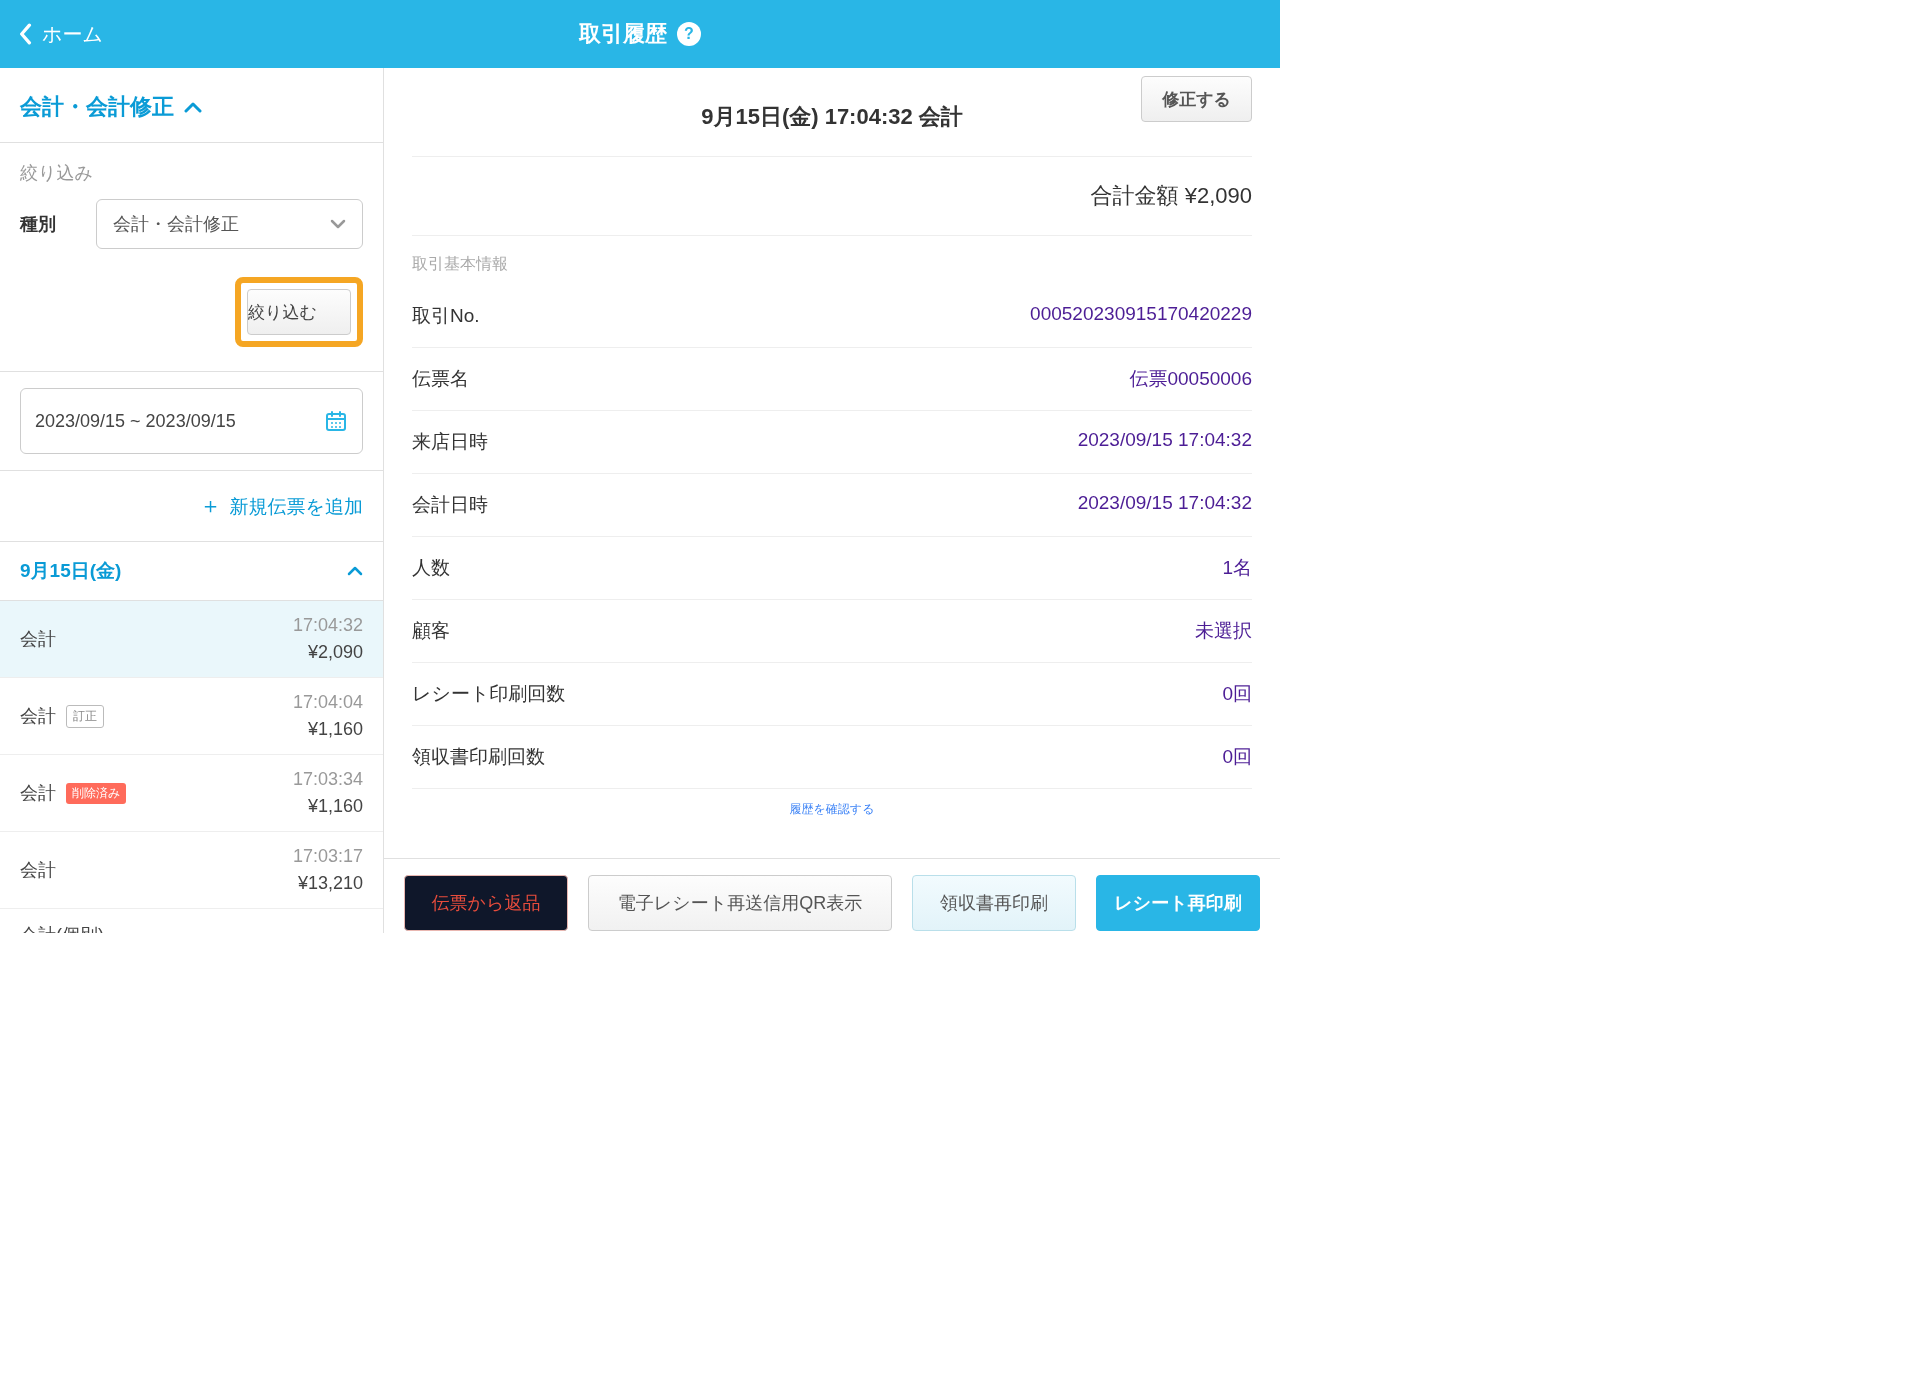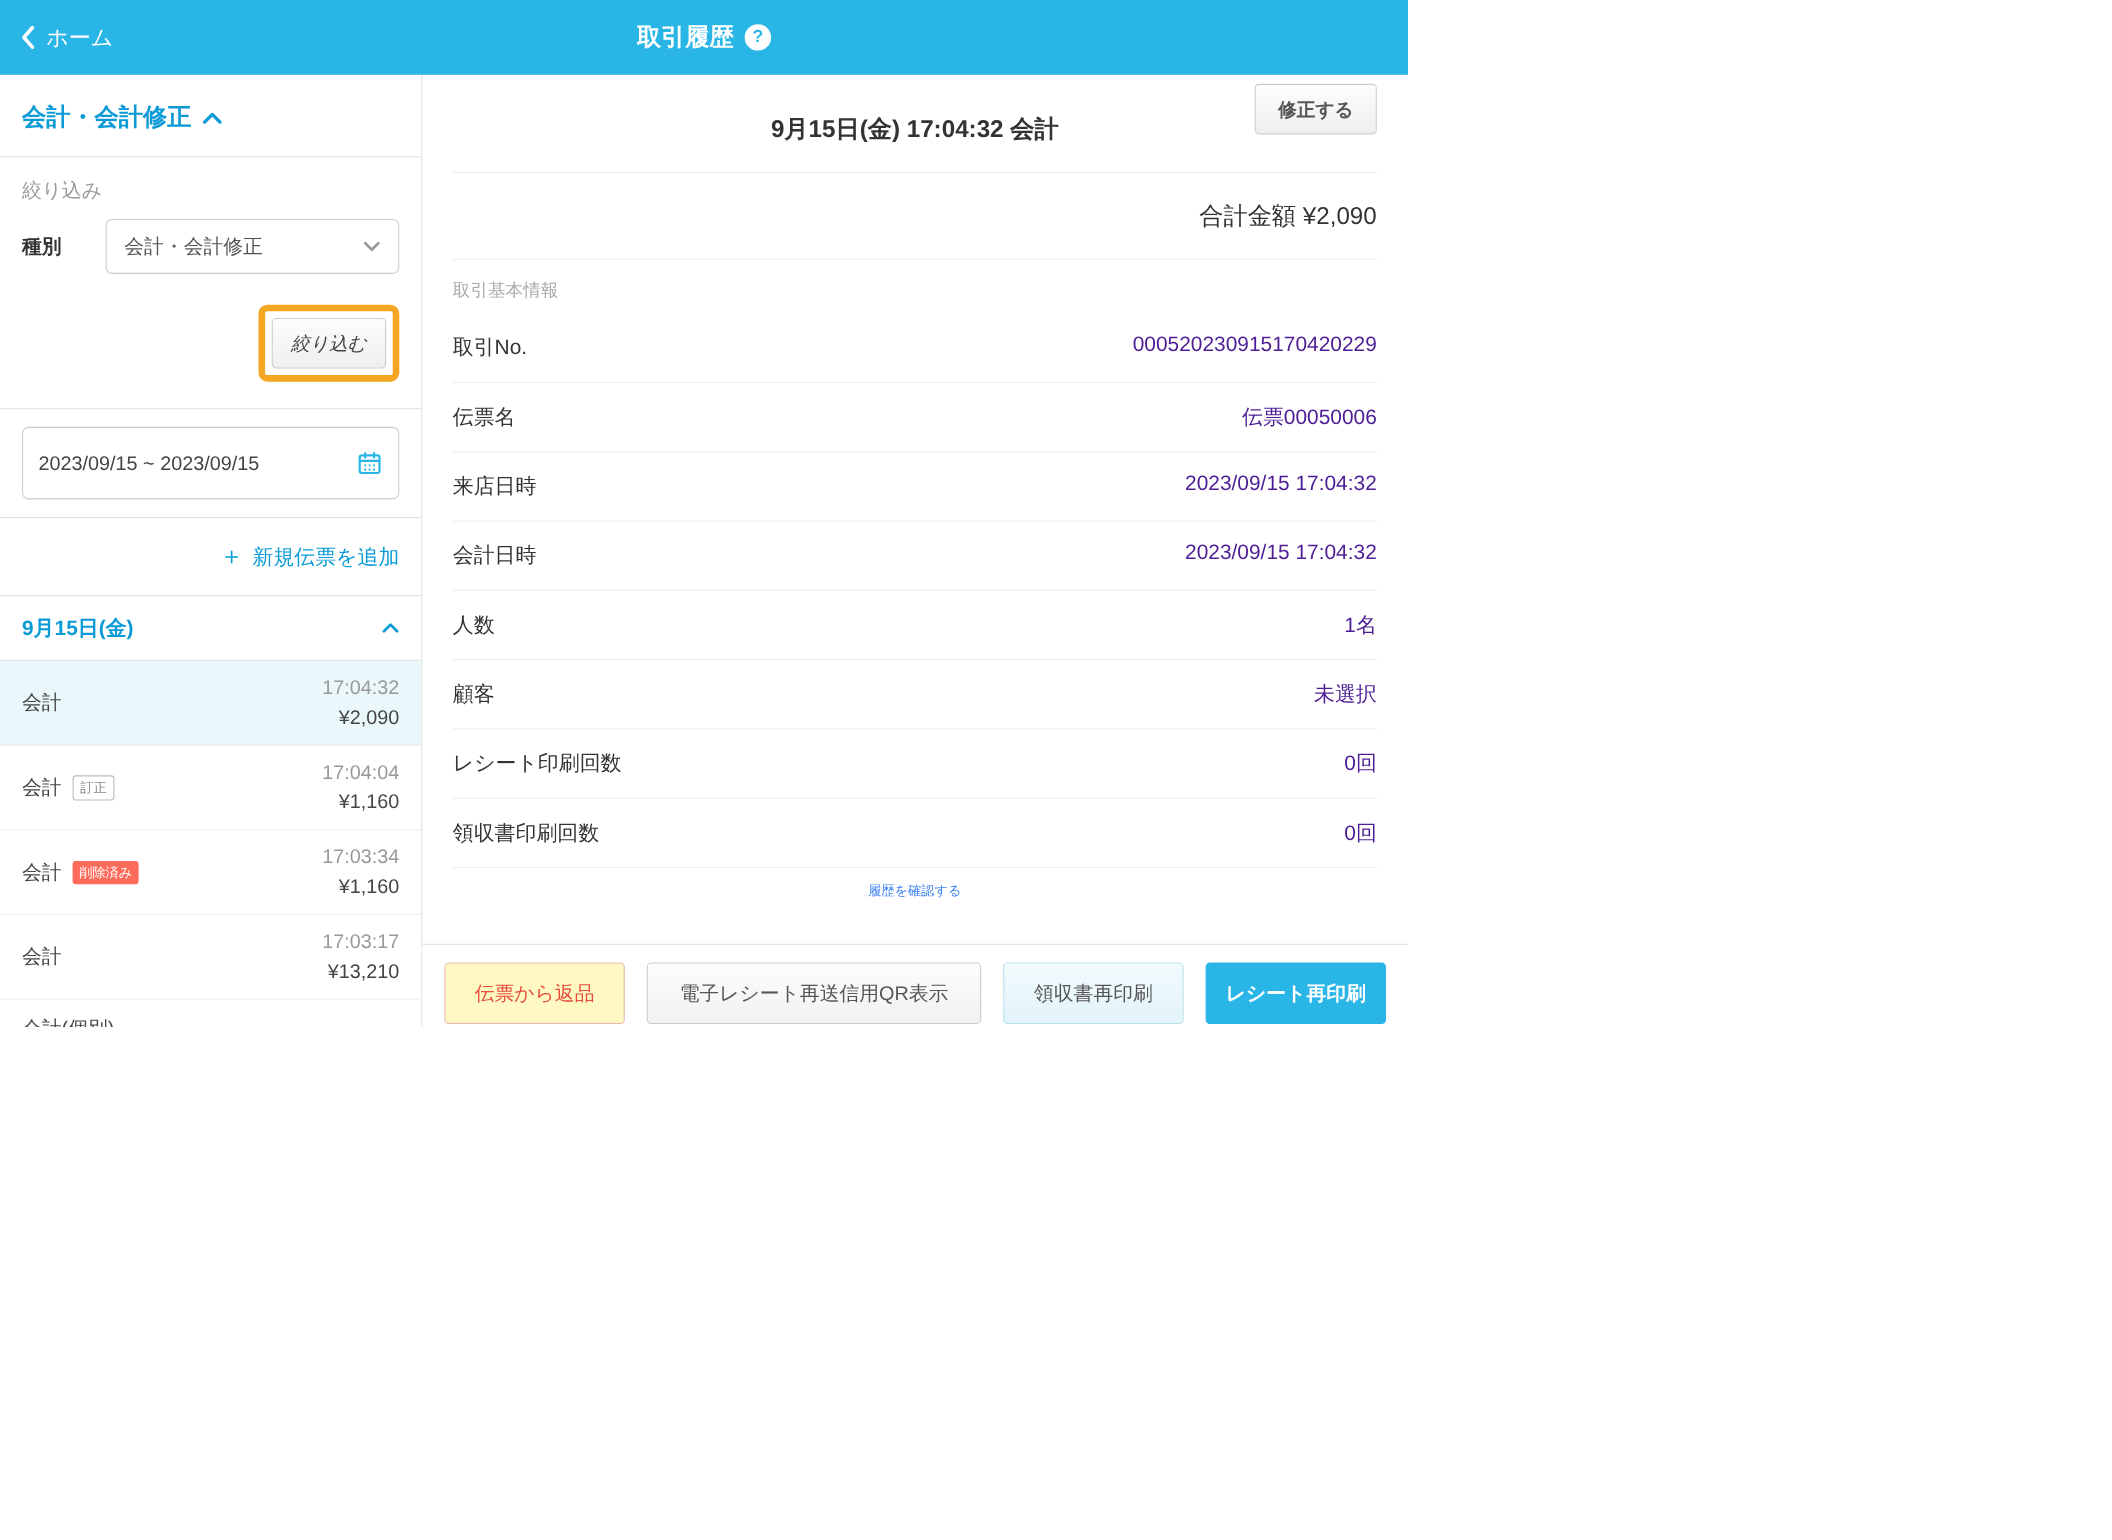--- a/index.html
+++ b/index.html
@@ -116,23 +116,22 @@
     padding: 6px;
   }
   .btn-filter {
     width: 104px;
     height: 46px;
     background: linear-gradient(#fdfdfd, #efefef);
     border: 1px solid #ccc;
     border-radius: 4px;
     color: #444;
     font-size: 17px;
-    display: flex; align-items: center; justify-content: center;
-    cursor: pointer;
-    font-style: italic;
+    display: flex; align-items: center; justify-content: flex-start;
+    cursor: pointer;
   }
   .filter-divider { height: 1px; background: #e0e0e0; margin: 0 -20px; }
 
   .date-picker {
     margin: 16px 0;
     border: 1px solid #ccc;
     border-radius: 6px;
     height: 66px;
     display: flex;
     align-items: center;
@@ -256,21 +255,21 @@
   .btn {
     height: 56px;
     border-radius: 4px;
     display: flex; align-items: center; justify-content: center;
     font-size: 18px;
     cursor: pointer;
     border: 1px solid #ccc;
     background: linear-gradient(#fdfdfd, #f1f1f1);
     color: #555;
   }
-  .btn-danger { color: #e74c3c; border-color: #e9b7b1; background:#fef9c3; }
+  .btn-danger { color: #e74c3c; border-color: #e9b7b1; background:#0f172a; }
   .btn-primary { background: #29b6e6; border-color:#29b6e6; color: #fff; font-weight: 600; }
   .btn-tinted { background: linear-gradient(#f2fbfe, #e2f3f9); border-color:#b9dfea; color:#555; }
 
 </style>
 </head>
 <body>
 
 <div class="topbar">
   <div class="back-btn">
     <svg viewBox="0 0 12 20" fill="none">

